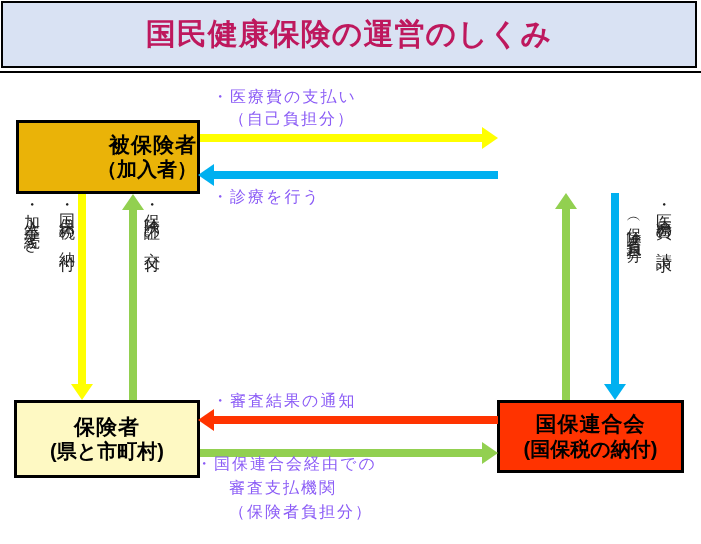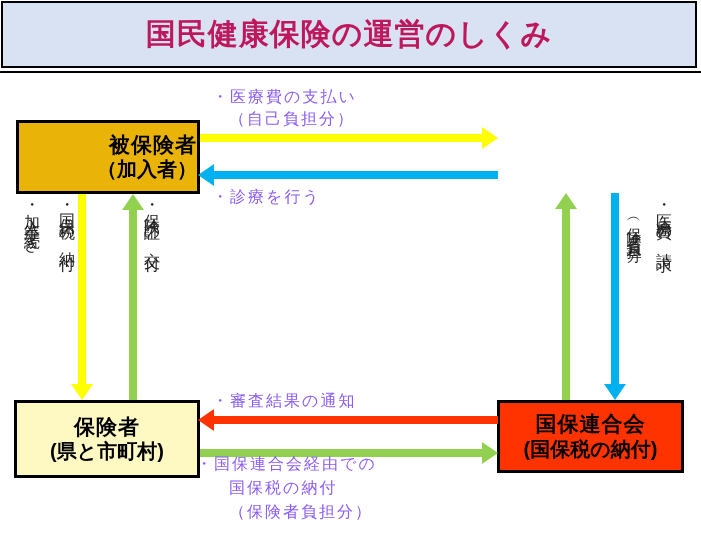--- a/index.html
+++ b/index.html
@@ -157,21 +157,21 @@
   <div class="arrow h-arrow a-via">
     <div class="shaft"></div>
     <div class="head head-right"></div>
   </div>
 
   <div class="lbl lbl-pay1">・医療費の支払い</div>
   <div class="lbl lbl-pay2">（自己負担分）</div>
   <div class="lbl lbl-treat">・診療を行う</div>
   <div class="lbl lbl-review">・審査結果の通知</div>
   <div class="lbl lbl-via1">・国保連合会経由での</div>
-  <div class="lbl lbl-via2">国保税の納付</div>
+  <div class="lbl lbl-via2">審査支払機関</div>
   <div class="lbl lbl-via3">（保険者負担分）</div>
 
   <div class="vtext vt-enroll">・加入等手続き</div>
   <div class="vtext vt-tax">・国保税の納付</div>
   <div class="vtext vt-card">・保険証の交付</div>
   <div class="vtext vt-claimnote">（保険者負担分）</div>
   <div class="vtext vt-claim">・医療費の請求</div>
 
 </div>
 

